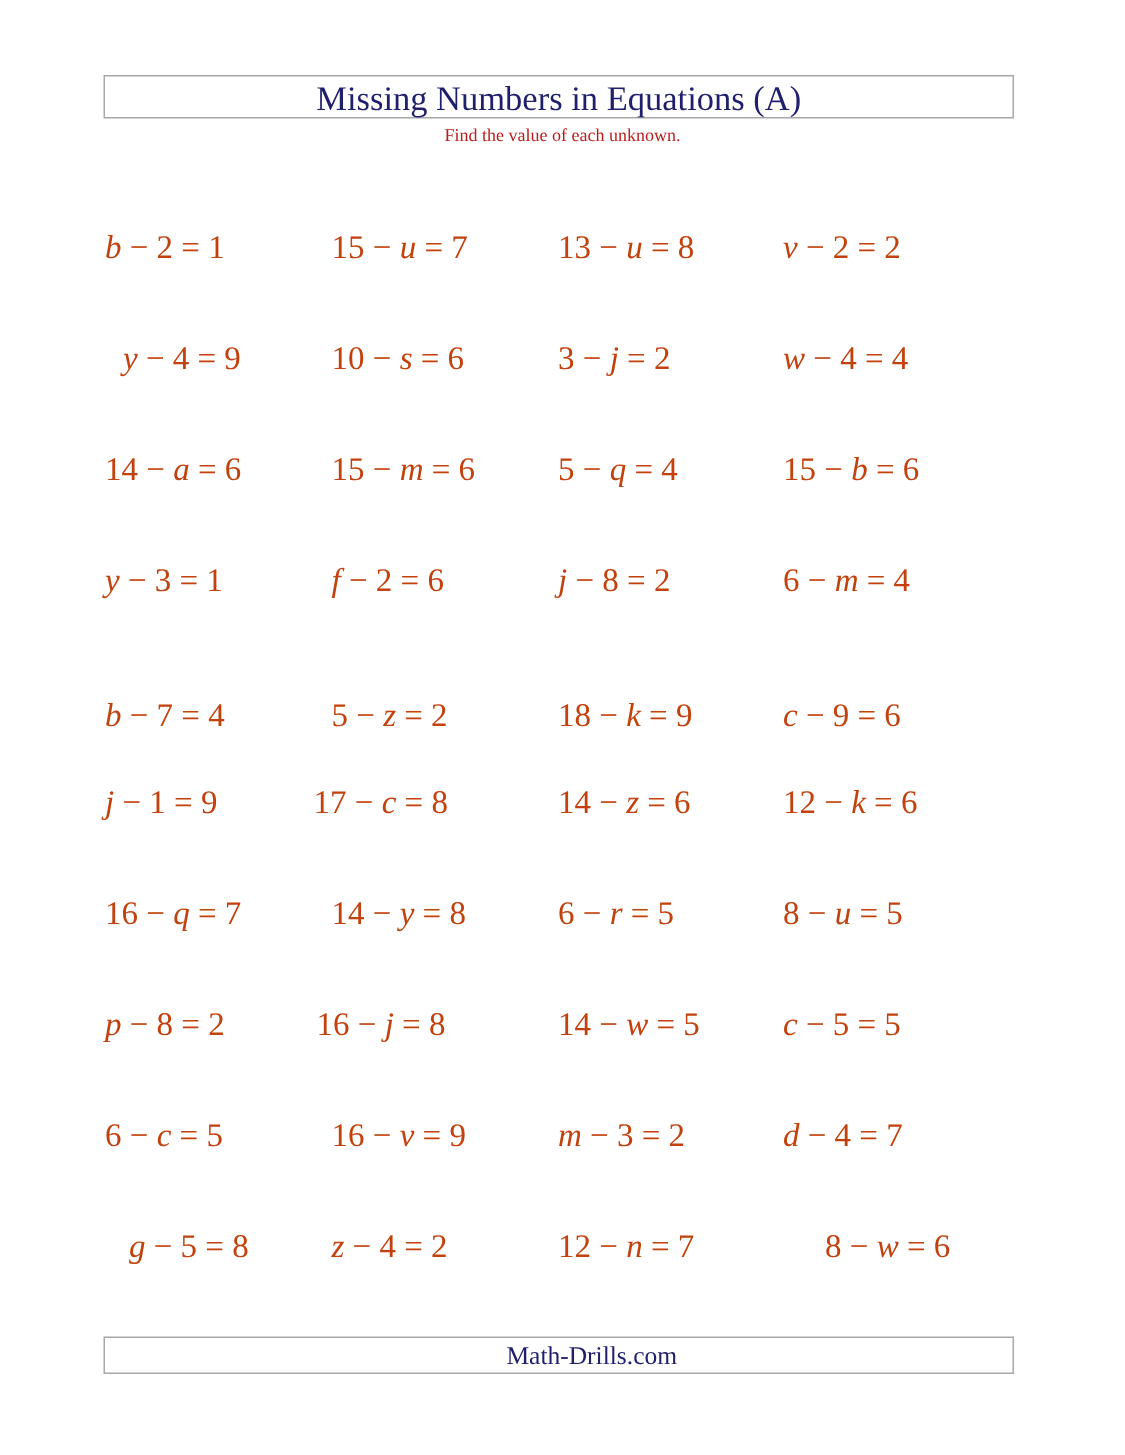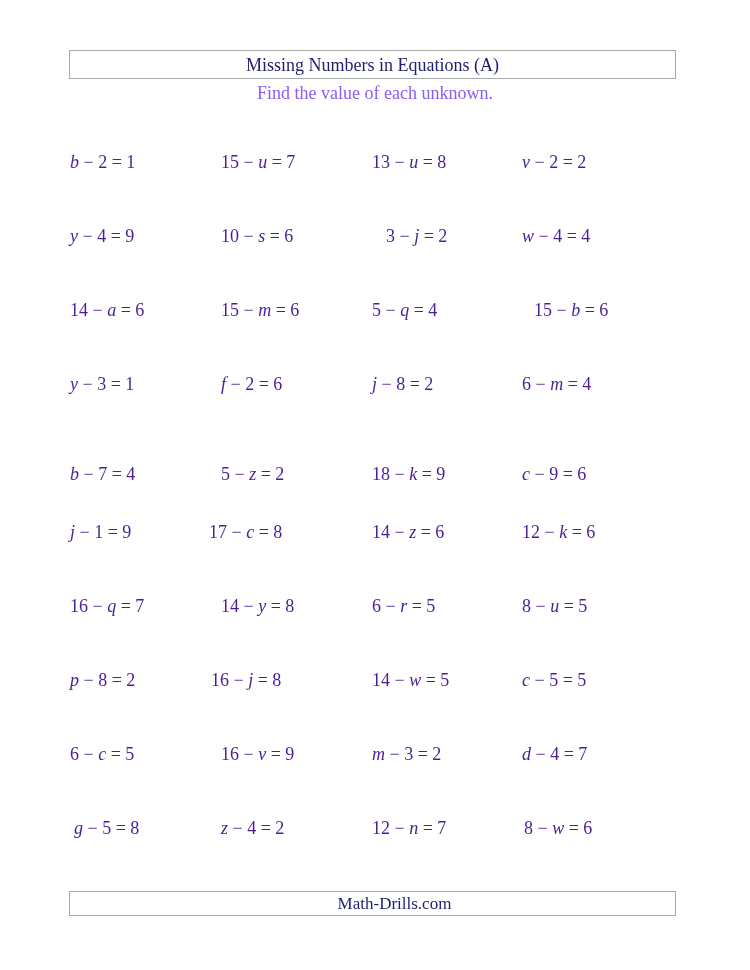--- a/index.html
+++ b/index.html
@@ -1,51 +1,51 @@
 <!DOCTYPE html>
 <html><head>
 <meta charset="utf-8">
 <style>
   html,body{margin:0;padding:0;background:#fff;}
   body{width:750px;height:970px;position:relative;overflow:hidden;font-family:"DejaVu Serif","Liberation Serif",serif;color:#1a1a1a;}
   .title-box{position:absolute;left:69px;top:50px;width:607px;height:29px;border:1px solid #a8a8a8;box-sizing:border-box;text-align:center;}
-  .title{font-family:"Liberation Serif",serif;font-size:18px;color:#1f1f6e;line-height:29px;}
-  .subtitle{position:absolute;left:0;width:750px;top:83px;text-align:center;font-family:"Liberation Serif",serif;font-size:18px;color:#8b5cf6;}
+  .title{font-family:"Liberation Serif",serif;font-size:23px;color:#1f1f6e;line-height:29px;}
+  .subtitle{position:absolute;left:0;width:750px;top:83px;text-align:center;font-family:"Liberation Serif",serif;font-size:12px;color:#b91c1c;}
   .grid{position:absolute;left:70px;top:152px;width:620px;}
   .row{position:absolute;left:0;height:28px;width:620px;}
-  .eq{position:absolute;font-family:"Liberation Serif",serif;font-size:18px;color:#4c1d95;white-space:pre;}
+  .eq{position:absolute;font-family:"Liberation Serif",serif;font-size:22px;color:#c2410c;white-space:pre;}
   .footer-box{position:absolute;left:69px;top:891px;width:607px;height:25px;border:1px solid #a8a8a8;box-sizing:border-box;text-align:center;}
   .footer{font-family:"Liberation Serif",serif;font-size:17px;color:#1f1f6e;line-height:23px;margin-left:44px;}
 </style>
 </head>
 <body>
 
 <div class="title-box">
   <span class="title">Missing Numbers in Equations (A)</span>
 </div>
 <div class="subtitle">Find the value of each unknown.</div>
 
 <div class="grid">
   <div class="row" style="top:0px">
     <span class="eq" style="left:0"><i>b</i> − 2 = 1</span>
     <span class="eq" style="left:151px">15 − <i>u</i> = 7</span>
     <span class="eq" style="left:302px">13 − <i>u</i> = 8</span>
     <span class="eq" style="left:452px"><i>v</i> − 2 = 2</span>
   </div>
   <div class="row" style="top:74px">
-    <span class="eq" style="left:0"><i>y</i> − 4 = 9</span>
+    <span class="eq" style="left:12px"><i>y</i> − 4 = 9</span>
     <span class="eq" style="left:151px">10 − <i>s</i> = 6</span>
-    <span class="eq" style="left:316px">3 − <i>j</i> = 2</span>
+    <span class="eq" style="left:302px">3 − <i>j</i> = 2</span>
     <span class="eq" style="left:452px"><i>w</i> − 4 = 4</span>
   </div>
   <div class="row" style="top:148px">
     <span class="eq" style="left:0">14 − <i>a</i> = 6</span>
     <span class="eq" style="left:151px">15 − <i>m</i> = 6</span>
     <span class="eq" style="left:302px">5 − <i>q</i> = 4</span>
-    <span class="eq" style="left:464px">15 − <i>b</i> = 6</span>
+    <span class="eq" style="left:452px">15 − <i>b</i> = 6</span>
   </div>
   <div class="row" style="top:222px">
     <span class="eq" style="left:0"><i>y</i> − 3 = 1</span>
     <span class="eq" style="left:151px"><i>f</i> − 2 = 6</span>
     <span class="eq" style="left:302px"><i>j</i> − 8 = 2</span>
     <span class="eq" style="left:452px">6 − <i>m</i> = 4</span>
   </div>
   <div class="row" style="top:312px">
     <span class="eq" style="left:0"><i>b</i> − 7 = 4</span>
     <span class="eq" style="left:151px">5 − <i>z</i> = 2</span>
@@ -70,22 +70,22 @@
     <span class="eq" style="left:302px">14 − <i>w</i> = 5</span>
     <span class="eq" style="left:452px"><i>c</i> − 5 = 5</span>
   </div>
   <div class="row" style="top:592px">
     <span class="eq" style="left:0">6 − <i>c</i> = 5</span>
     <span class="eq" style="left:151px">16 − <i>v</i> = 9</span>
     <span class="eq" style="left:302px"><i>m</i> − 3 = 2</span>
     <span class="eq" style="left:452px"><i>d</i> − 4 = 7</span>
   </div>
   <div class="row" style="top:666px">
-    <span class="eq" style="left:4px"><i>g</i> − 5 = 8</span>
+    <span class="eq" style="left:16px"><i>g</i> − 5 = 8</span>
     <span class="eq" style="left:151px"><i>z</i> − 4 = 2</span>
     <span class="eq" style="left:302px">12 − <i>n</i> = 7</span>
-    <span class="eq" style="left:454px">8 − <i>w</i> = 6</span>
+    <span class="eq" style="left:480px">8 − <i>w</i> = 6</span>
   </div>
 </div>
 
 <div class="footer-box">
   <span class="footer">Math-Drills.com</span>
 </div>
 
 </body></html>

